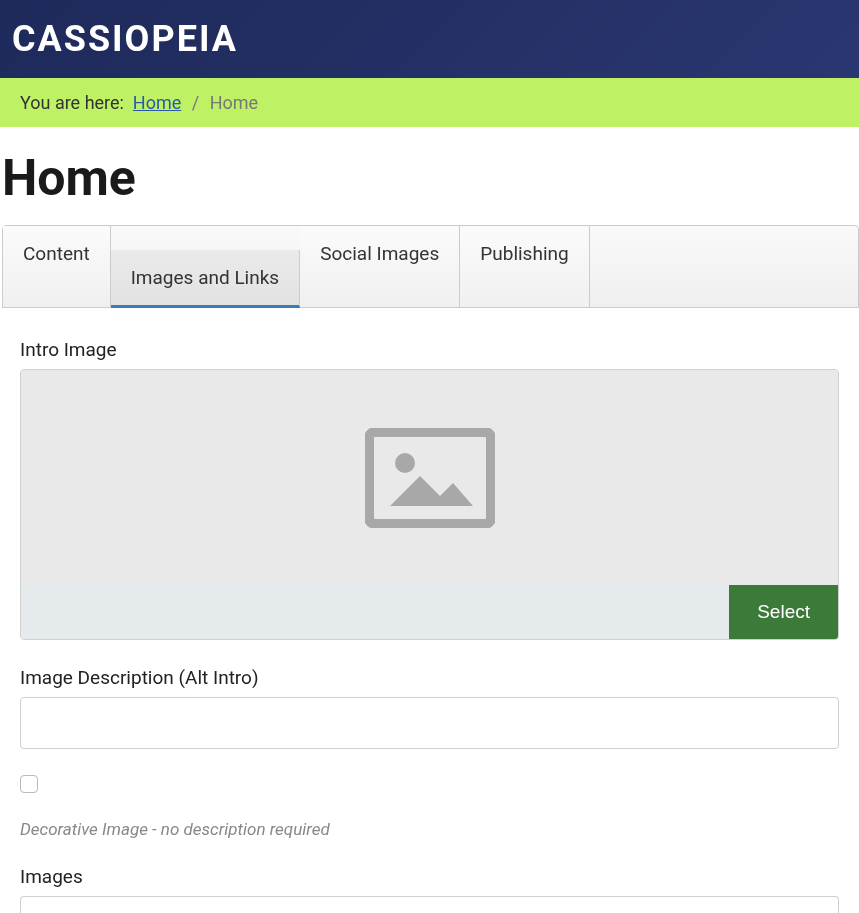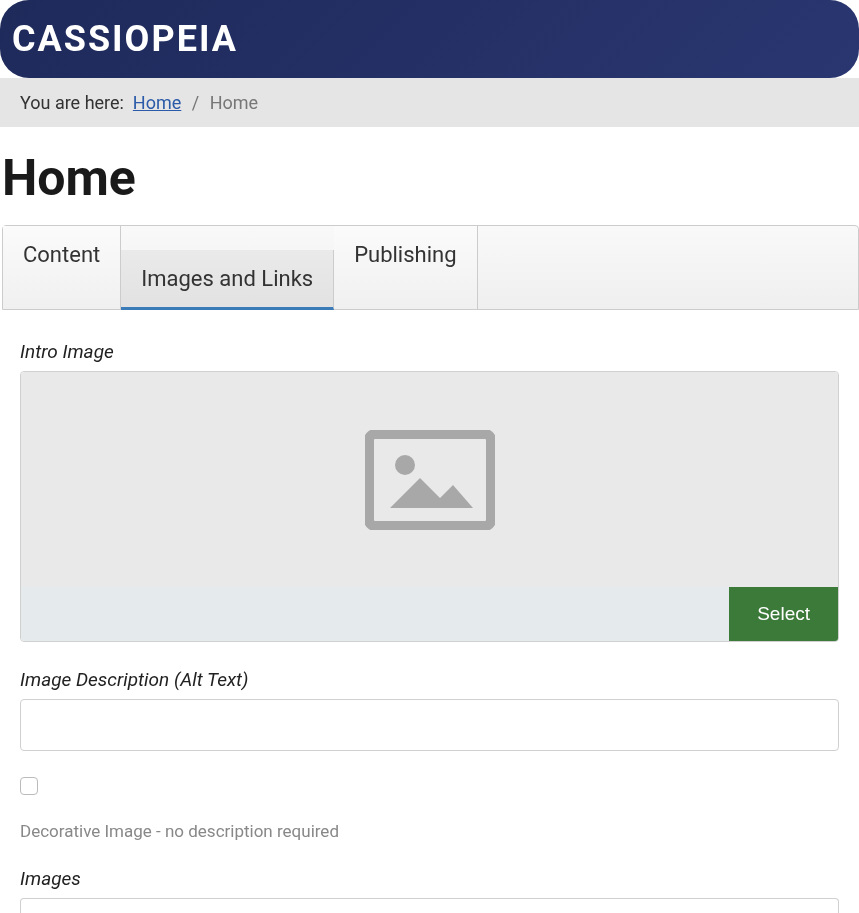--- a/index.html
+++ b/index.html
@@ -1,38 +1,38 @@
 <!DOCTYPE html>
 <html><head>
 <meta charset="utf-8">
 <style>
 * { box-sizing: border-box; margin: 0; padding: 0; }
 body { font-family: -apple-system, BlinkMacSystemFont, "Segoe UI", Roboto, Arial, sans-serif; width: 859px; color: #1a1a1a; background: #fff; }
-.header { background: linear-gradient(135deg, #1e2a5a 0%, #2a3670 100%); padding: 18px 12px; border-radius: 29px; }
+.header { background: linear-gradient(135deg, #1e2a5a 0%, #2a3670 100%); padding: 18px 12px; }
 .logo { color: #fff; font-size: 36px; font-weight: 700; letter-spacing: 2px; }
-.breadcrumb-bar { background: #e5e5e5; padding: 14px 20px; font-size: 18px; color: #333; }
+.breadcrumb-bar { background: #bef264; padding: 14px 20px; font-size: 18px; color: #333; }
 .breadcrumb-bar a { color: #2a5aa8; text-decoration: underline; }
 .breadcrumb-sep { color: #777; margin: 0 6px; }
 .breadcrumb-current { color: #777; }
 .page-title { font-size: 50px; font-weight: 700; padding: 22px 2px 18px; }
 .tabs { display: flex; border: 1px solid #ccc; border-radius: 4px 4px 0 0; background: linear-gradient(#f9f9f9, #efefef); margin-left: 2px; }
-.tab { padding: 16px 20px; font-size: 22px; color: #333; cursor: pointer; border-right: 1px solid #ccc; background: linear-gradient(#fbfbfb, #f0f0f0); }
+.tab { padding: 16px 20px; font-size: 19px; color: #333; cursor: pointer; border-right: 1px solid #ccc; background: linear-gradient(#fbfbfb, #f0f0f0); }
 .tab.active { background: linear-gradient(#eaeaea, #e2e2e2); border-bottom: 3px solid #3a7bb8; margin-bottom: -1px; margin-top: 24px; }
 .content { padding: 30px 20px 10px; }
 .field { margin-bottom: 26px; }
-.label { font-size: 19px; color: #222; margin-bottom: 8px; display: block; font-style: italic; }
+.label { font-size: 19px; color: #222; margin-bottom: 8px; display: block; }
 .image-box { border: 1px solid #d0d0d0; border-radius: 4px; overflow: hidden; }
 .image-preview { background: #e9e9e9; height: 215px; display: flex; align-items: center; justify-content: center; }
 .placeholder-svg { width: 130px; height: 100px; }
 .image-toolbar { display: flex; background: #e5ebed; height: 54px; }
 .toolbar-spacer { flex: 1; }
 .select-btn { background: #3c7a3a; color: #fff; border: none; padding: 0 28px; font-size: 19px; cursor: pointer; }
 .text-input { width: 100%; height: 52px; border: 1px solid #d0d0d0; border-radius: 4px; padding: 0 12px; font-size: 16px; }
 .checkbox { width: 18px; height: 18px; border: 1px solid #bbb; border-radius: 4px; display: inline-block; cursor: pointer; }
-.hint { color: #888; font-size: 17px; margin-top: 22px; }
+.hint { color: #888; font-size: 17px; margin-top: 22px; font-style: italic; }
 .partial-input { width: 100%; height: 18px; border: 1px solid #d0d0d0; border-top-left-radius: 4px; border-top-right-radius: 4px; border-bottom: none; }
 </style>
 </head>
 <body>
 
 <div class="header">
   <div class="logo">CASSIOPEIA</div>
 </div>
 
 <div class="breadcrumb-bar">
@@ -40,20 +40,21 @@
   &nbsp;<a href="#">Home</a>
   <span class="breadcrumb-sep">/</span>
   <span class="breadcrumb-current">Home</span>
 </div>
 
 <h1 class="page-title">Home</h1>
 
 <div class="tabs">
   <div class="tab">Content</div>
   <div class="tab active">Images and Links</div>
+  <div class="tab">Social Images</div>
   <div class="tab">Publishing</div>
 </div>
 
 <div class="content">
 
   <div class="field">
     <label class="label">Intro Image</label>
     <div class="image-box">
       <div class="image-preview">
         <svg class="placeholder-svg" viewBox="0 0 130 100">
@@ -63,21 +64,21 @@
         </svg>
       </div>
       <div class="image-toolbar">
         <div class="toolbar-spacer"></div>
         <button class="select-btn">Select</button>
       </div>
     </div>
   </div>
 
   <div class="field">
-    <label class="label">Image Description (Alt Text)</label>
+    <label class="label">Image Description (Alt Intro)</label>
     <input type="text" class="text-input" value="" style="">
   </div>
 
   <div class="field">
     <span class="checkbox"></span>
     <div class="hint">Decorative Image - no description required</div>
   </div>
 
   <div class="field" style="margin-bottom:0">
     <label class="label">Images</label>

